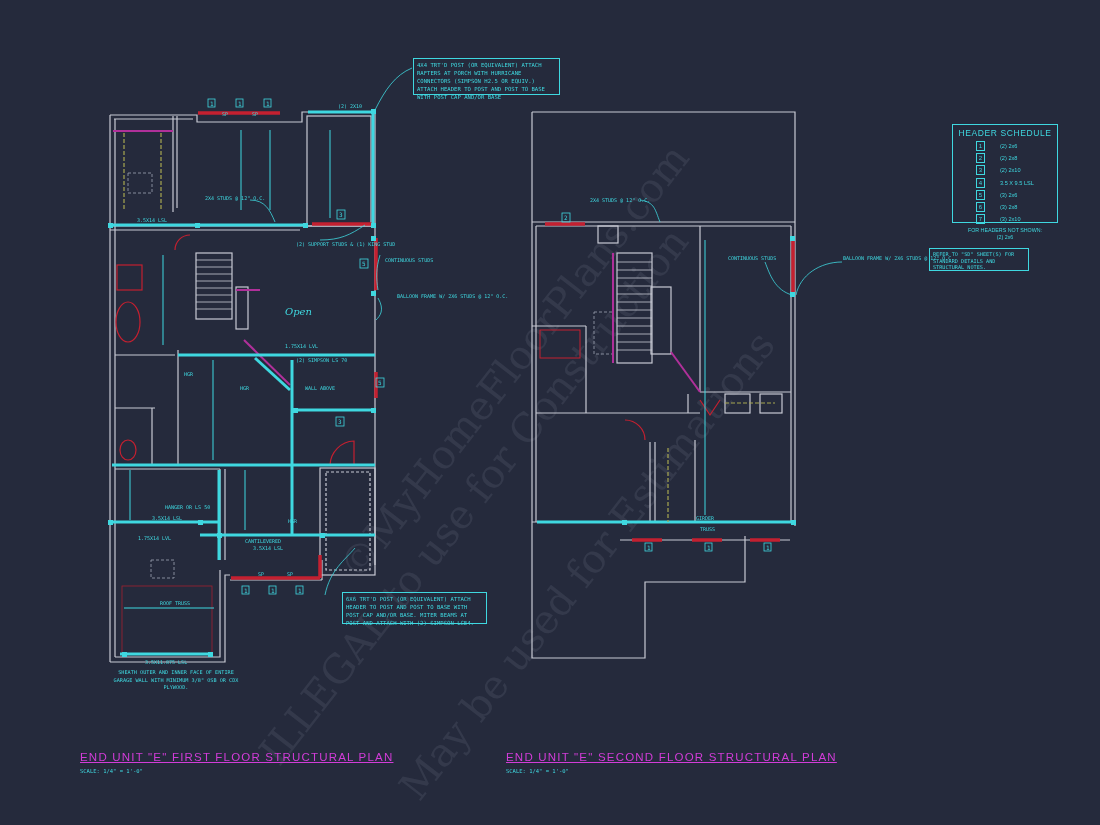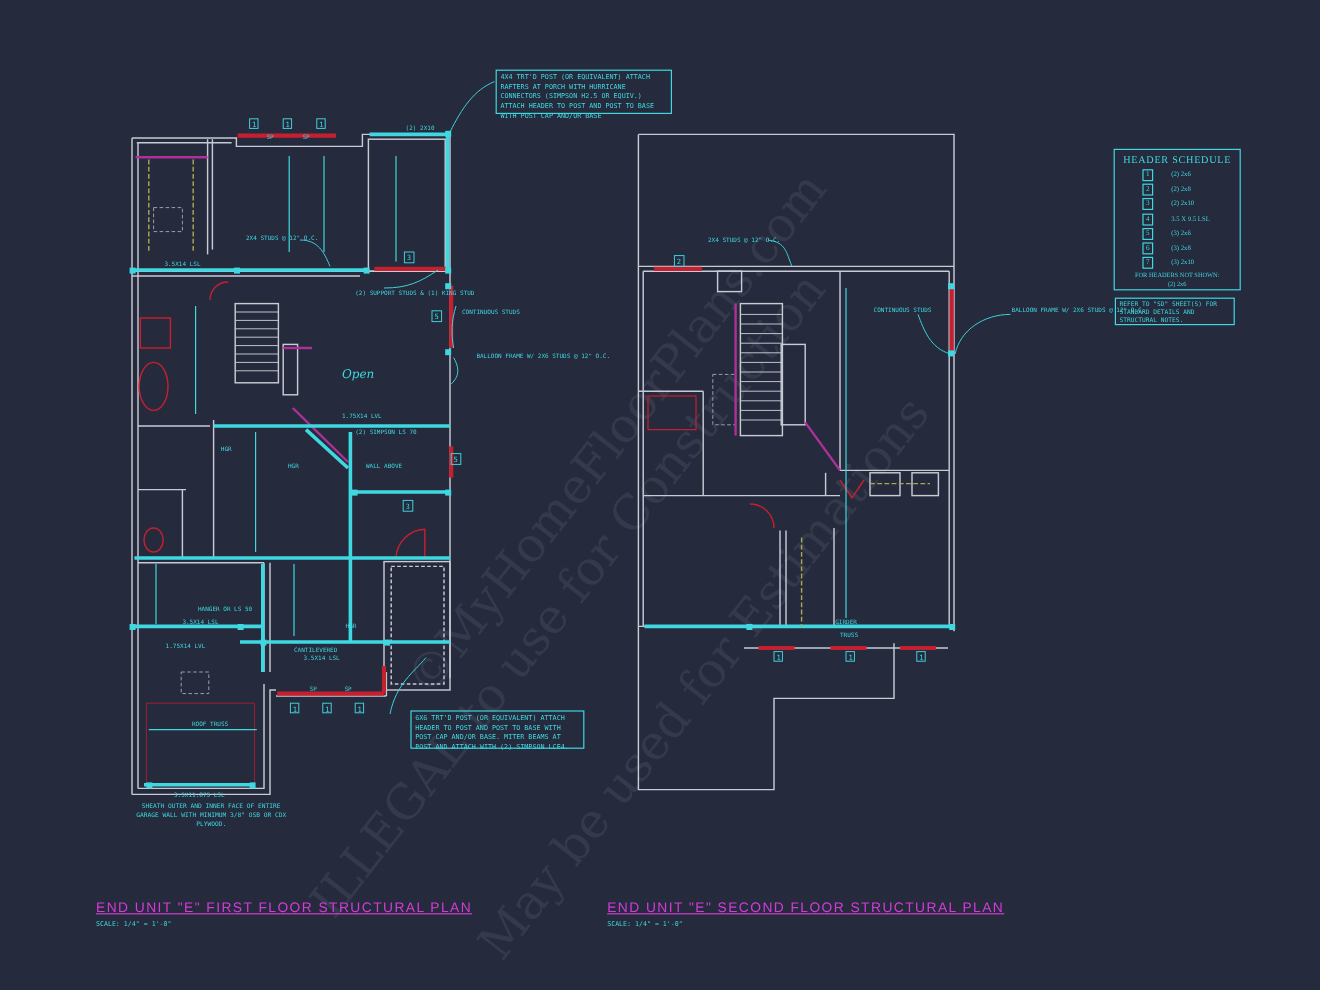--- a/index.html
+++ b/index.html
@@ -2,21 +2,21 @@
 <html><head>
 <meta charset="utf-8">
 <style>
   html,body{margin:0;padding:0;background:#252a3c;}
   body{width:1100px;height:825px;position:relative;overflow:hidden;font-family:"DejaVu Sans",sans-serif;}
   svg{position:absolute;left:0;top:0;}
   .t{font-family:"DejaVu Sans Mono",monospace;fill:#3fd8e0;text-transform:uppercase;}
   .note{position:absolute;border:1px solid #3fd8e0;color:#3fd8e0;font-family:"DejaVu Sans Mono",monospace;font-size:5.6px;line-height:8px;padding:2px 3px;text-transform:uppercase;box-sizing:border-box;}
   .title{position:absolute;color:#d23cd8;font-family:"Liberation Sans",sans-serif;font-size:11.5px;letter-spacing:1.2px;text-decoration:underline;text-transform:uppercase;}
   .scale{position:absolute;color:#3fd8e0;font-family:"DejaVu Sans Mono",monospace;font-size:5.5px;text-transform:uppercase;}
-  .sched{position:absolute;left:928px;top:124px;width:106px;height:118px;border:1px solid #3fd8e0;box-sizing:border-box;color:#3fd8e0;font-family:Liberation Serif, serif;}
+  .sched{position:absolute;left:952px;top:124px;width:106px;height:99px;border:1px solid #3fd8e0;box-sizing:border-box;color:#3fd8e0;font-family:Liberation Sans, sans-serif;}
   .sched h3{margin:3px 0 2px 0;font-size:8.5px;font-weight:normal;text-align:center;letter-spacing:.6px;}
   .srow{display:flex;align-items:center;height:12.2px;font-size:5.6px;}
   .srow .num{width:7px;height:8px;border:1px solid #3fd8e0;margin-left:23px;margin-right:15px;display:flex;align-items:center;justify-content:center;font-size:6px;}
   .sfoot{font-size:5.3px;text-align:center;margin-top:2px;line-height:7px;}
   .wm{position:absolute;font-family:"DejaVu Serif",serif;color:rgba(190,195,215,.10);font-size:40px;white-space:nowrap;transform-origin:left top;}
 </style>
 </head>
 <body>
 
 <div class="wm" style="left:250px;top:745px;transform:rotate(-52deg);">ILLEGAL to use for Construction</div>

